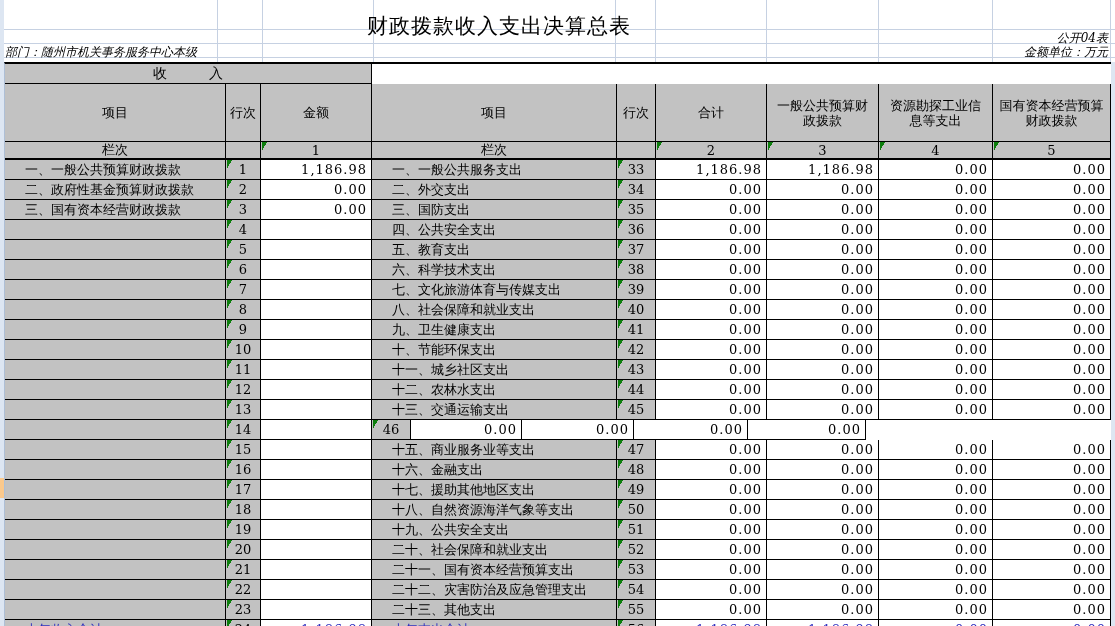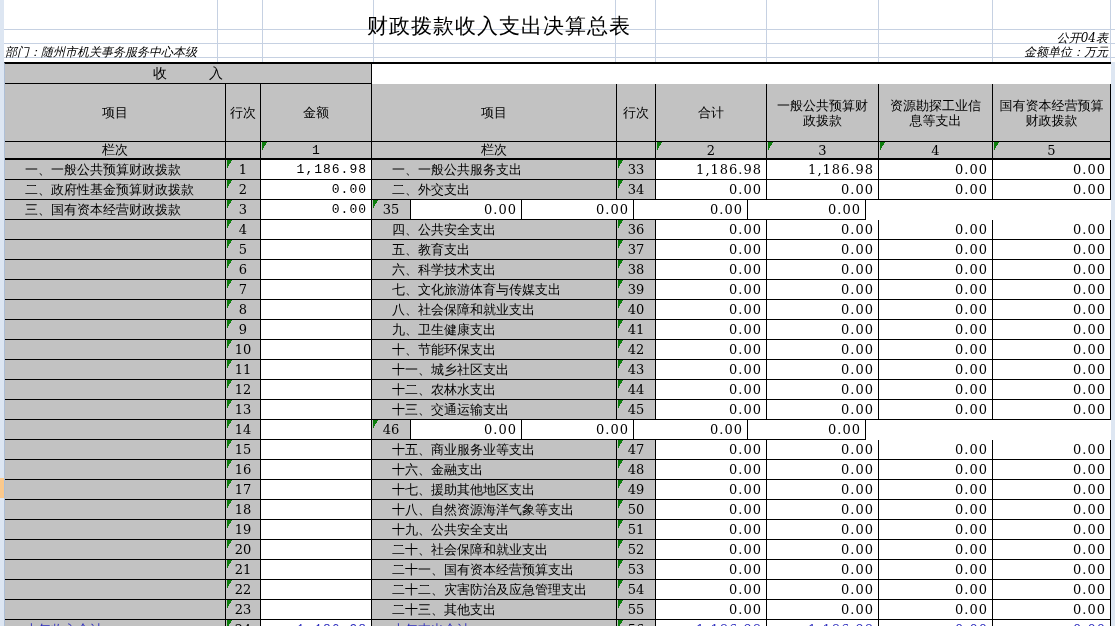--- a/index.html
+++ b/index.html
@@ -27,21 +27,21 @@
   .rightal{justify-content:flex-end;padding-right:4px;letter-spacing:1px;}
   .leftal{padding-left:20px;}
   .wrap{white-space:normal;text-align:center;justify-content:center;line-height:15px;padding:0 6px;}
   .h20{height:20px;}
   .band1{height:20px;font-size:14px;}
   .band2{height:58px;}
   .band3{height:18px;border-bottom-width:2px;}
   .clip{height:20px;color:#2f2fbf;}
   .clip .ln{color:#000;}
   
-  .c1{width:221px;}.c2{width:35px;}.c3{width:111px;font-family:Liberation Mono, monospace;}.c4{width:245px;}.c5{width:39px;}
+  .c1{width:221px;}.c2{width:35px;}.c3{width:111px;}.c4{width:245px;}.c5{width:39px;}
   .c6{width:111px;}.c7{width:112px;}.c8{width:114px;}.c9{width:118px;text-align:center;}
   .cw1{width:367px;}.cw2{width:739px;}
   
   .flag{position:absolute;left:1px;top:0;width:5px;height:9px;
         background:linear-gradient(to bottom right,#0c7d0c 49%,transparent 50%);}
 </style>
 </head>
 <body>
 
 <div class="sheet">
@@ -148,20 +148,21 @@
           <div class="cell white rightal h20 c8">0.00</div>
           <div class="cell white rightal h20 c9">0.00</div>
         </div>
         <div class="row">
           <div class="cell gray leftal h20 c1">三、国有资本经营财政拨款</div>
           <div class="cell gray center h20 c2">
             <span class="flag"></span>
             <span>3</span>
           </div>
           <div class="cell white rightal h20 c3">0.00</div>
+          <div class="cell gray leftal h20 c4">三、国防支出</div>
           <div class="cell gray center h20 c5">
             <span class="flag"></span>
             <span>35</span>
           </div>
           <div class="cell white rightal h20 c6">0.00</div>
           <div class="cell white rightal h20 c7">0.00</div>
           <div class="cell white rightal h20 c8">0.00</div>
           <div class="cell white rightal h20 c9">0.00</div>
         </div>
         <div class="row">

